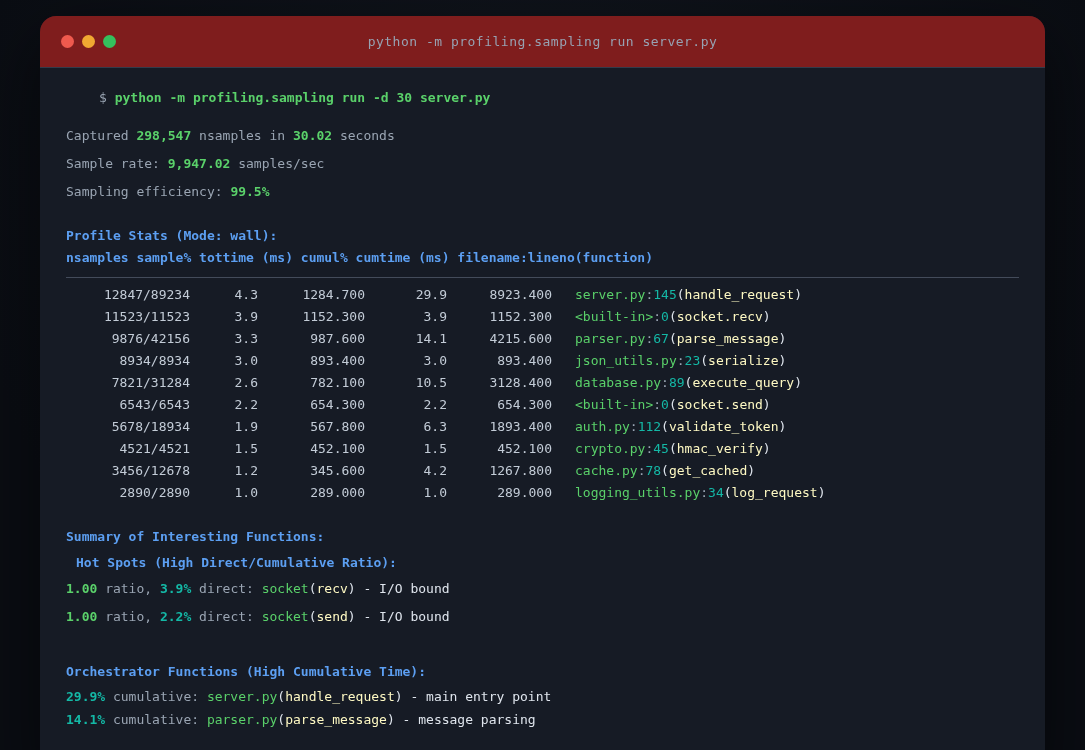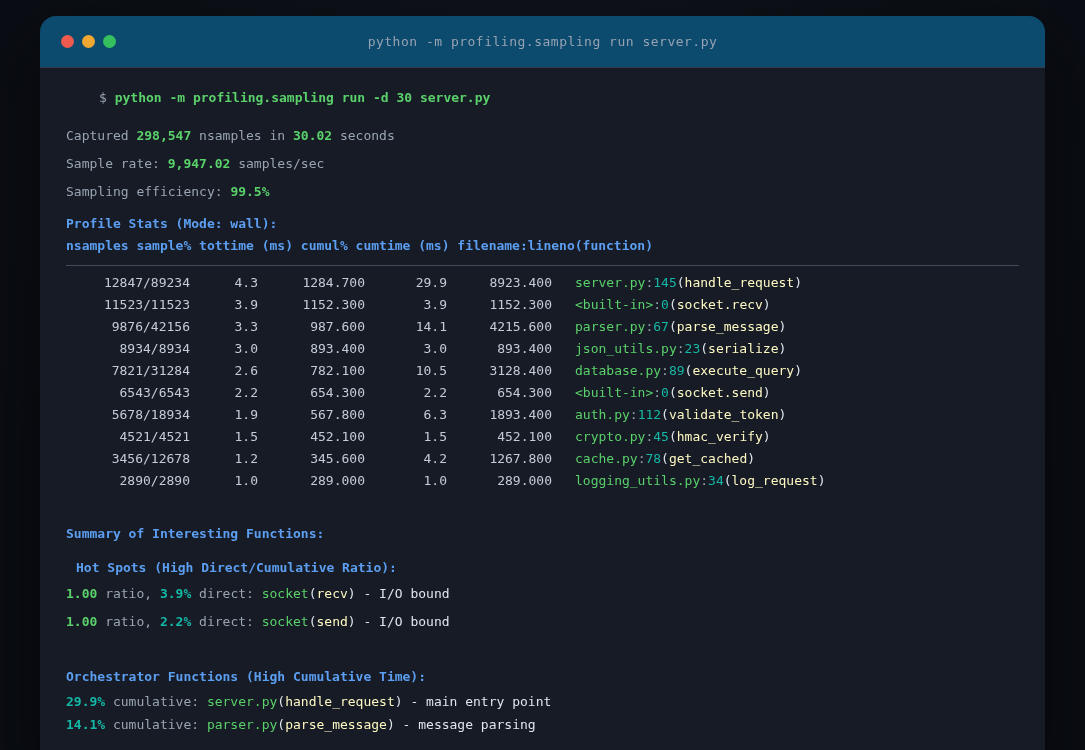--- a/index.html
+++ b/index.html
@@ -9,21 +9,21 @@
     font-family: "DejaVu Sans Mono", "Liberation Mono", monospace;
     position: relative;
   }
   .window {
     position:absolute; left:40px; top:16px; width:1005px; height:760px;
     background:#161b25;
     border-radius:16px 16px 0 0;
     box-shadow: 0 24px 70px rgba(0,0,0,0.55);
   }
   .titlebar {
-    height:52px; background:#0c4a6e;
+    height:52px; background:#7f1d1d;
     border-bottom:1px solid #333b4a;
     border-radius:16px 16px 0 0;
     display:flex; align-items:center; position:relative;
   }
   .lights { position:absolute; left:21px; top:0; height:100%; display:flex; align-items:center; gap:8px; }
   .light { width:13px; height:13px; border-radius:50%; display:inline-block; cursor:default; }
   .light.red   { background:#ef5a4e; }
   .light.yellow{ background:#f0a832; }
   .light.green { background:#35c05d; }
   .title { flex:1; text-align:center; color:#97a2b2; font-size:13px; letter-spacing:0.5px; }
@@ -36,32 +36,32 @@
   .orange { color:#14b8a6; }
   .fblue  { color:#fef9c3; }
   .white  { color:#dfe5ed; }
   .b      { font-weight:bold; }
   .bluehead { color:#5c9ff2; font-weight:bold; }
 
   .cmd-line   { margin-top:0;margin-left:33px; }
   .captured   { margin-top:18px; }
   .rate       { margin-top:8px; }
   .eff        { margin-top:8px; }
-  .profile-header { margin-top:12px; }
+  .profile-header { margin-top:24px; }
   .columns-header { margin-top:2px; }
   .divider { border:none; border-top:1px solid #434b5a; margin:9px 0 0 0; }
 
   .stats-table { margin-top:6px; }
   .trow { display:flex; line-height:22px; white-space:pre; color:#c3ccd7; }
   .col { display:inline-block; text-align:right; }
   .c1 { width:124px; } .c2 { width:68px; } .c3 { width:107px; } .c4 { width:82px; } .c5 { width:105px; }
   .loc { margin-left:23px; text-align:left; }
 
-  .summary-header  { margin-top:32px; }
-  .hotspots-header { margin-top:14px;padding-left:10px; }
+  .summary-header  { margin-top:23px; }
+  .hotspots-header { margin-top:6px;padding-left:10px; }
   .hs-line   { margin-top:8px; }
   .hs-first  { margin-top:6px; }
   .orch-header { margin-top:35px; }
   .orch-line { margin-top:5px; }
   .orch-line.second { margin-top:3px; }
 </style>
 </head>
 <body>
 
 <div class="window">

